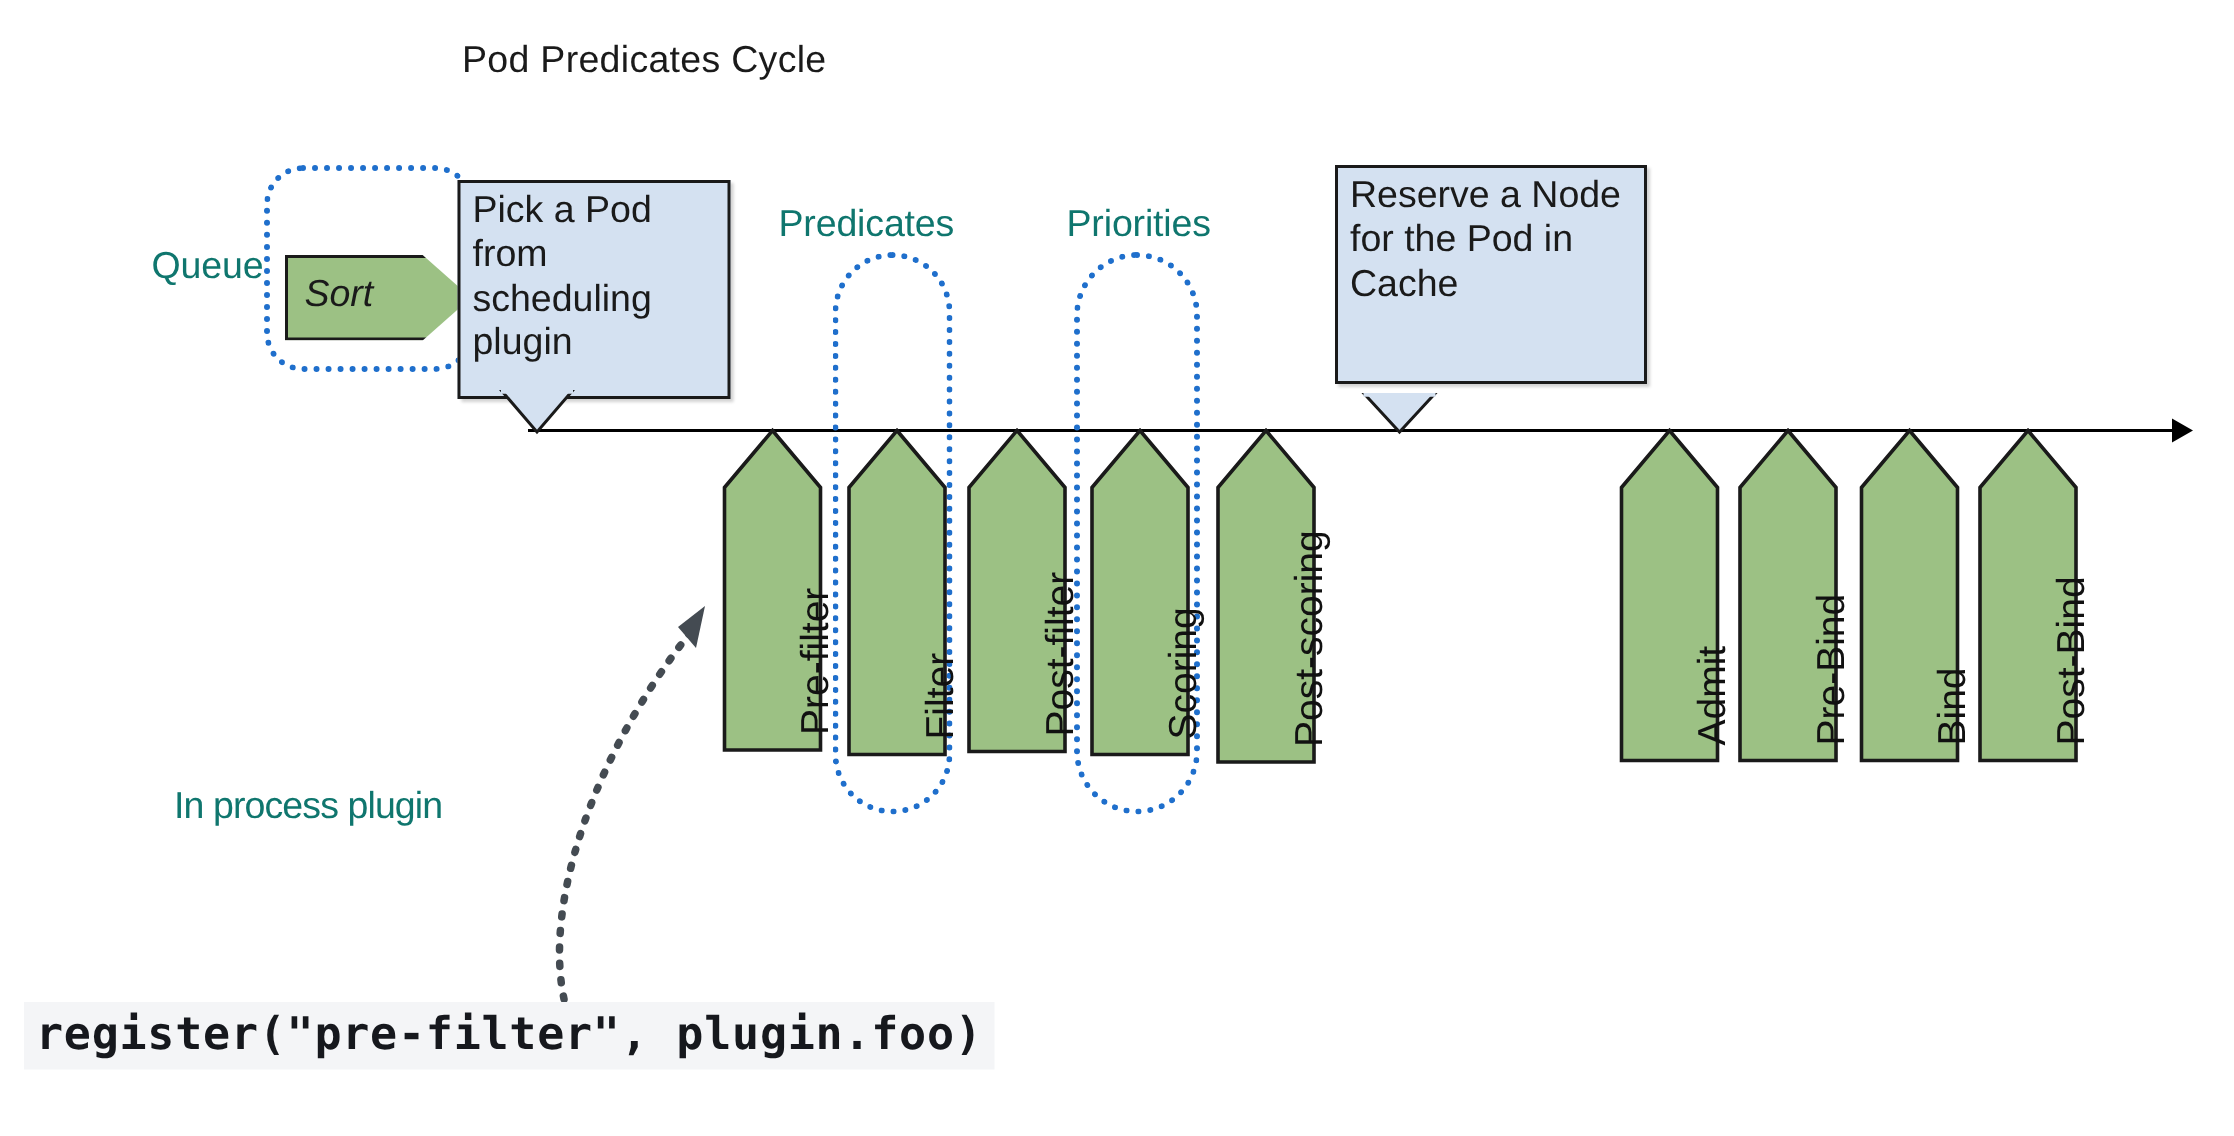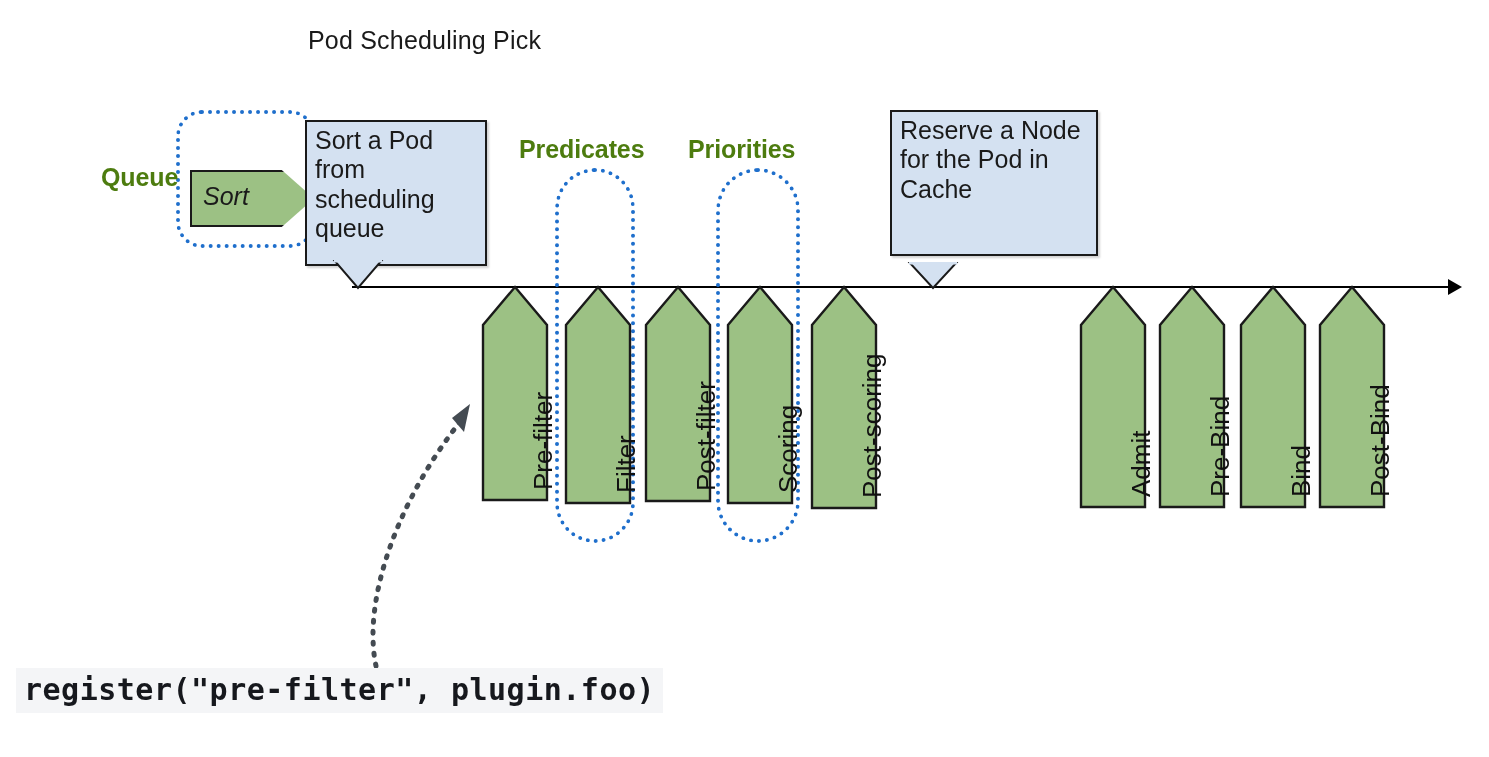--- a/index.html
+++ b/index.html
@@ -22,28 +22,28 @@
     left: 308px;
     top: 26px;
     font-size: 25px;
     color: #1a1a1a;
     letter-spacing: 0.2px;
     white-space: nowrap;
   }
   .blue-label {
     position: absolute;
     font-size: 25px;
-    font-weight: bold;
-    color: #4d7c0f;
+    font-weight: normal;
+    color: #0f766e;
     white-space: nowrap;
     letter-spacing: -0.1px;
   }
   .label-queue   { left: 61px;  top: 163px; margin-left: 40px; }
   .label-pred    { left: 519px; top: 135px; }
-  .label-prio    { left: 688px; top: 135px; }
+  .label-prio    { left: 711px; top: 135px; }
   .label-inproc  { left: 116px; top: 523px; letter-spacing: -0.6px; }
 
   .dotted-group {
     position: absolute;
     border: 4px dotted #1F6FCC;
     border-radius: 22px;
     box-sizing: border-box;
     background: transparent;
   }
   .group-queue { left: 176px; top: 110px; width: 140px; height: 138px; border-radius: 26px; }
@@ -136,37 +136,37 @@
     letter-spacing: 0.5px;
     padding: 4px 8px 6px 8px;
     white-space: pre;
   }
 </style>
 </head>
 <body>
 
 <div id="canvas">
 
-  <div class="diagram-title">Pod Scheduling Pick</div>
+  <div class="diagram-title">Pod Predicates Cycle</div>
 
   <div class="timeline"></div>
   <div class="timeline-head"></div>
 
   <div class="dotted-group group-queue"></div>
   <div class="blue-label label-queue">Queue</div>
 
   <div class="sort-shape"></div>
   <div class="sort-shape-label">Sort</div>
 
   <div class="dotted-group group-pred"></div>
   <div class="dotted-group group-prio"></div>
   <div class="blue-label label-pred">Predicates</div>
   <div class="blue-label label-prio">Priorities</div>
 
-  <div class="callout callout-pick">Sort a Pod from scheduling queue</div>
+  <div class="callout callout-pick">Pick a Pod from scheduling plugin</div>
   <svg class="callout-tail" style="left:300px; top:260px; width:110px; height:34px;">
     <polygon points="34,0 82,0 58,28" fill="#D4E1F1" stroke="#1a1a1a" stroke-width="2"></polygon>
     <line x1="34" y1="1" x2="82" y2="1" stroke="#D4E1F1" stroke-width="3"></line>
   </svg>
 
   <div class="callout callout-reserve">Reserve a Node for the Pod in Cache</div>
   <svg class="callout-tail" style="left:885px; top:262px; width:110px; height:34px;">
     <polygon points="24,0 72,0 48,26" fill="#D4E1F1" stroke="#1a1a1a" stroke-width="2"></polygon>
     <line x1="24" y1="1" x2="72" y2="1" stroke="#D4E1F1" stroke-width="3"></line>
   </svg>
@@ -217,16 +217,17 @@
         <polygon points="34,2 66,40 66,222 2,222 2,40" fill="none" stroke="#1a1a1a" stroke-width="2.4" stroke-linejoin="miter"></polygon>
       </svg>
       <div class="stage-label" style="left: 1365px; top: 497px;">Post-Bind</div>
     </div>
 
   <svg style="position:absolute; left:340px; top:390px; width:160px; height:290px;">
     <path d="M 36 276 C 22 210, 58 110, 120 32" fill="none" stroke="#444B52" stroke-width="5" stroke-dasharray="2 9" stroke-linecap="round"></path>
     <polygon points="130,14 124,42 112,28" fill="#444B52"></polygon>
   </svg>
 
+  <div class="blue-label label-inproc">In process plugin</div>
 
   <div class="code-snippet">register("pre-filter", plugin.foo)</div>
 
 </div>
 
 </body></html>

